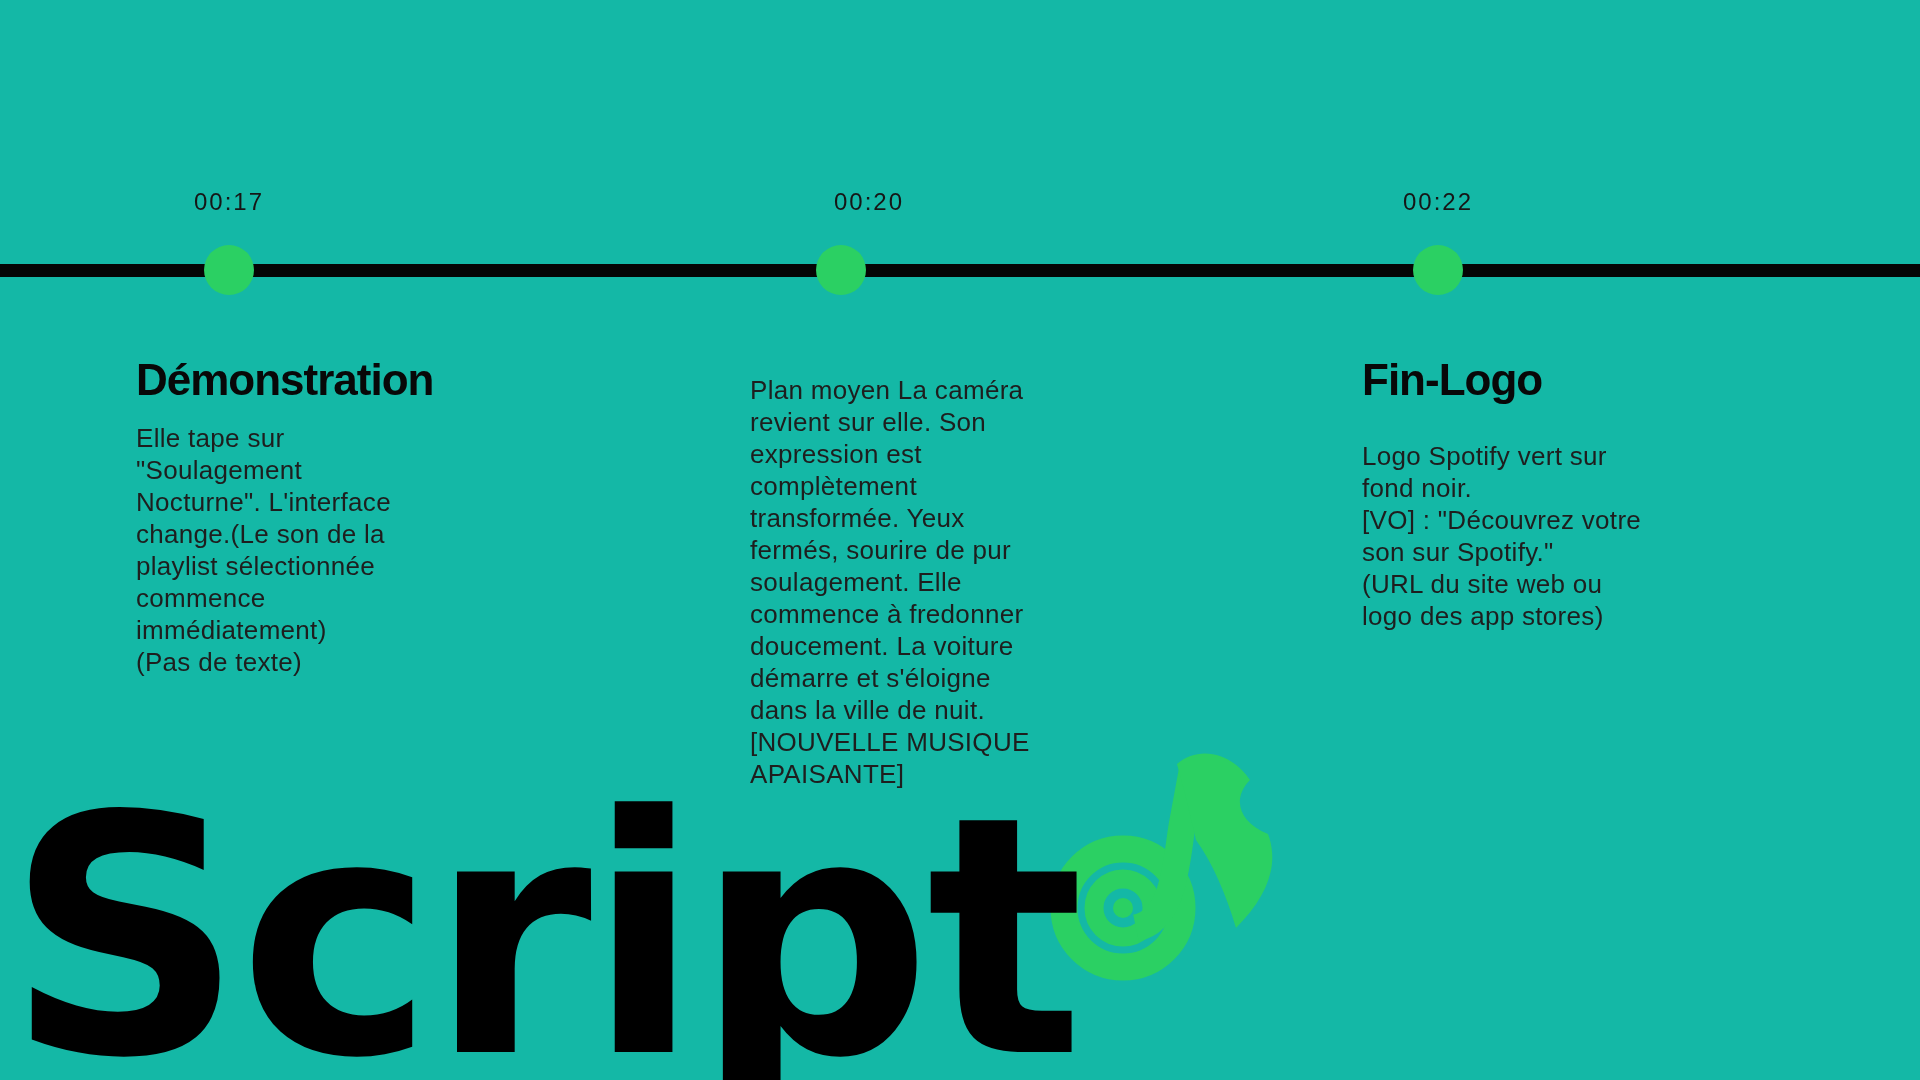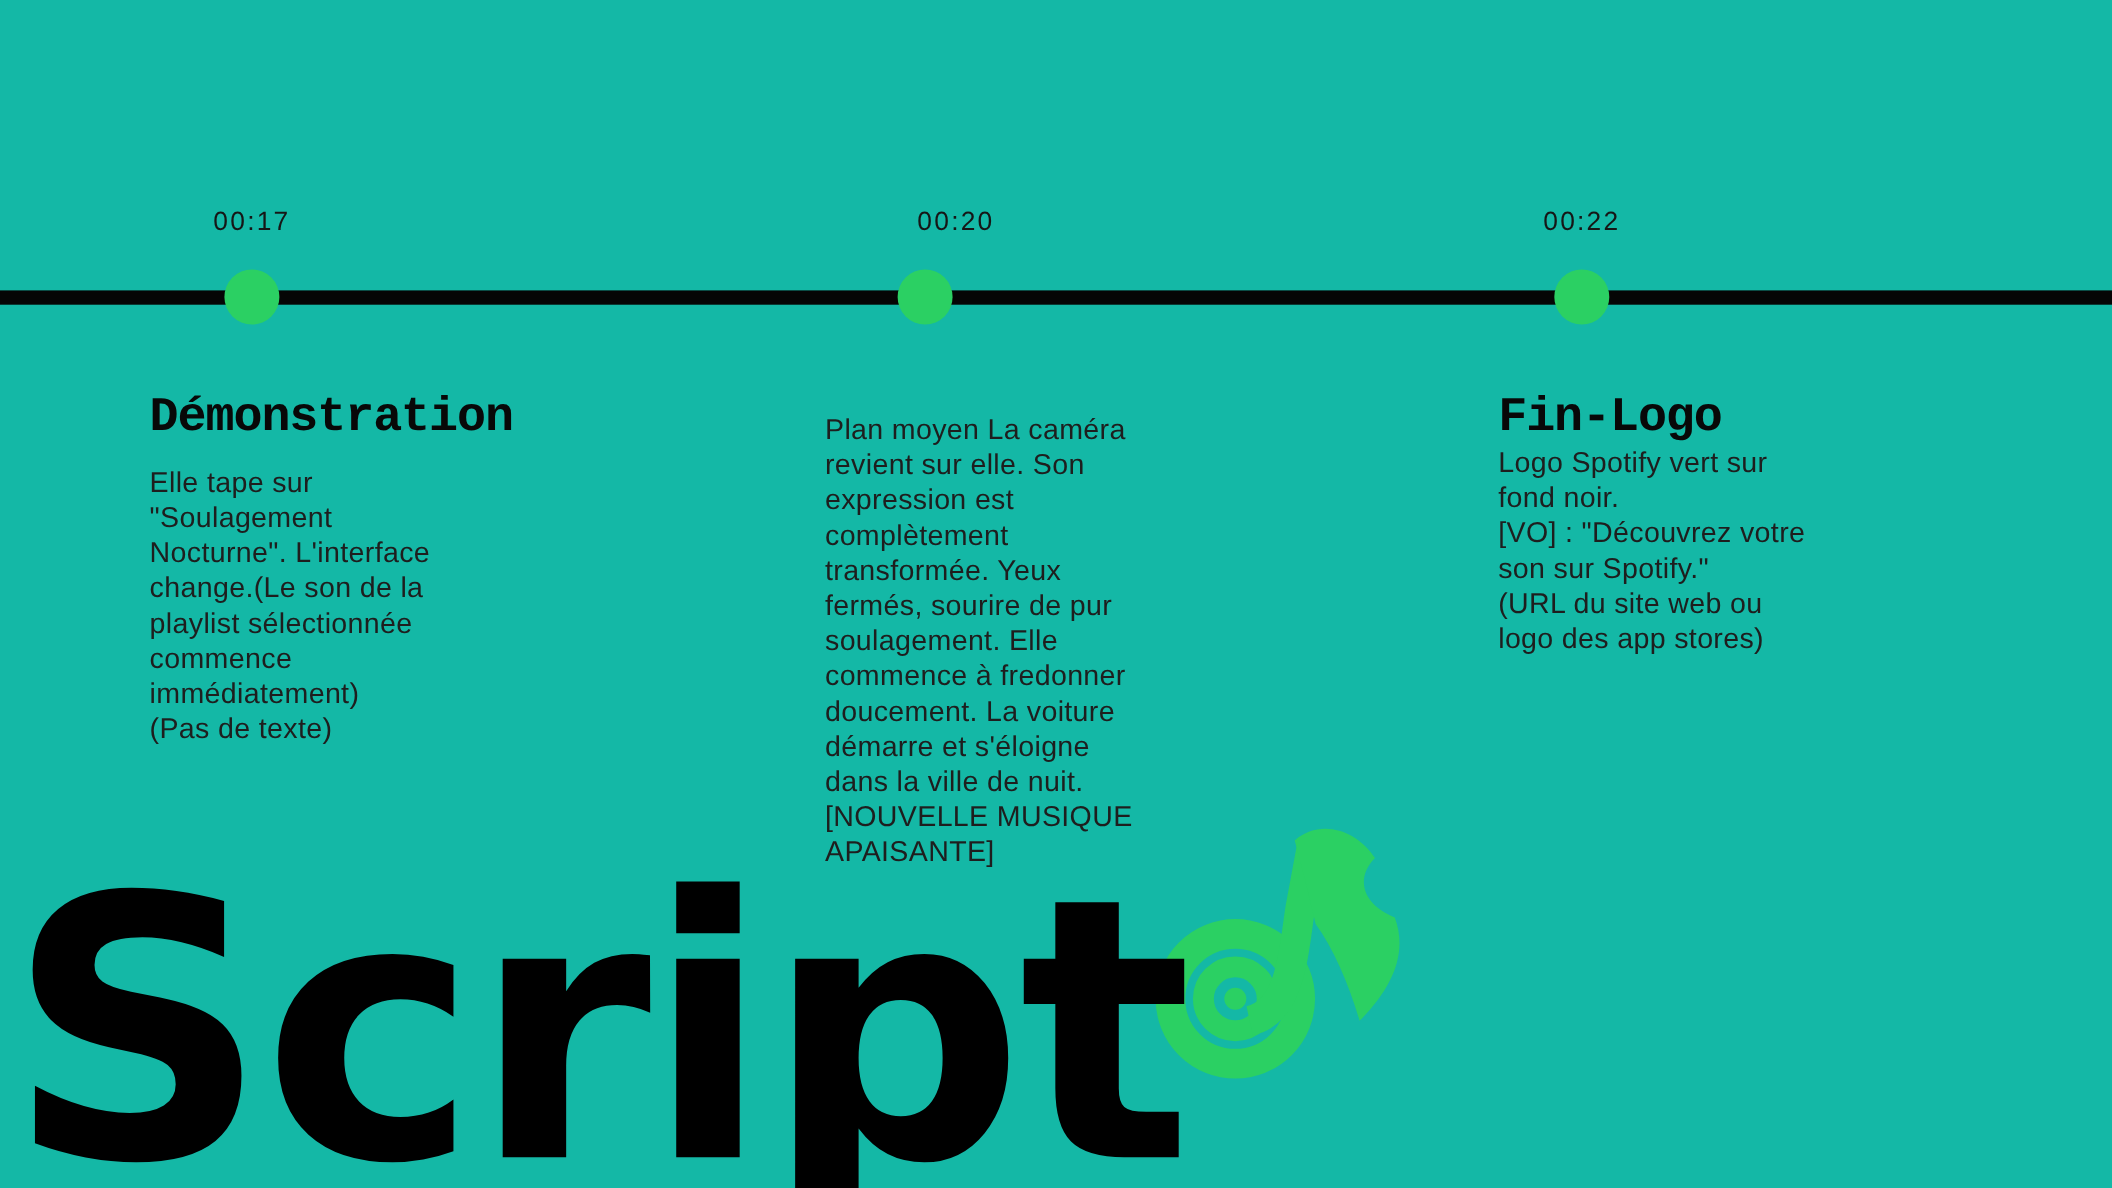--- a/index.html
+++ b/index.html
@@ -49,39 +49,39 @@
   .event {
     position: absolute;
     top: 356px;
   }
   .event-1 { left: 136px; width: 300px; }
   .event-2 { left: 750px; width: 345px; }
   .event-3 { left: 1362px; width: 345px; }
 
   .event-title {
     margin: 0;
-    font-family: Liberation Mono, monospace;
+    font-family: Liberation Sans, sans-serif;
     font-weight: bold;
     font-size: 44px;
     line-height: 48px;
     letter-spacing: -1px;
     color: #080808;
   }
   .event-body {
     margin: 0;
     white-space: pre-line;
     font-size: 26px;
     line-height: 32px;
     letter-spacing: 0.3px;
     color: #1e1e1e;
     font-weight: 300;
   }
   .event-1 .event-body { margin-top: 18px; }
   .event-2 .event-body { margin-top: 18px; }
-  .event-3 .event-body { }
+  .event-3 .event-body { margin-top: 36px; }
 
   
   .watermark-word {
     position: absolute;
     left: 6px;
     top: 773px;
     z-index: 2;
     font-family: "DejaVu Sans", sans-serif;
     font-weight: bold;
     font-size: 330px;

